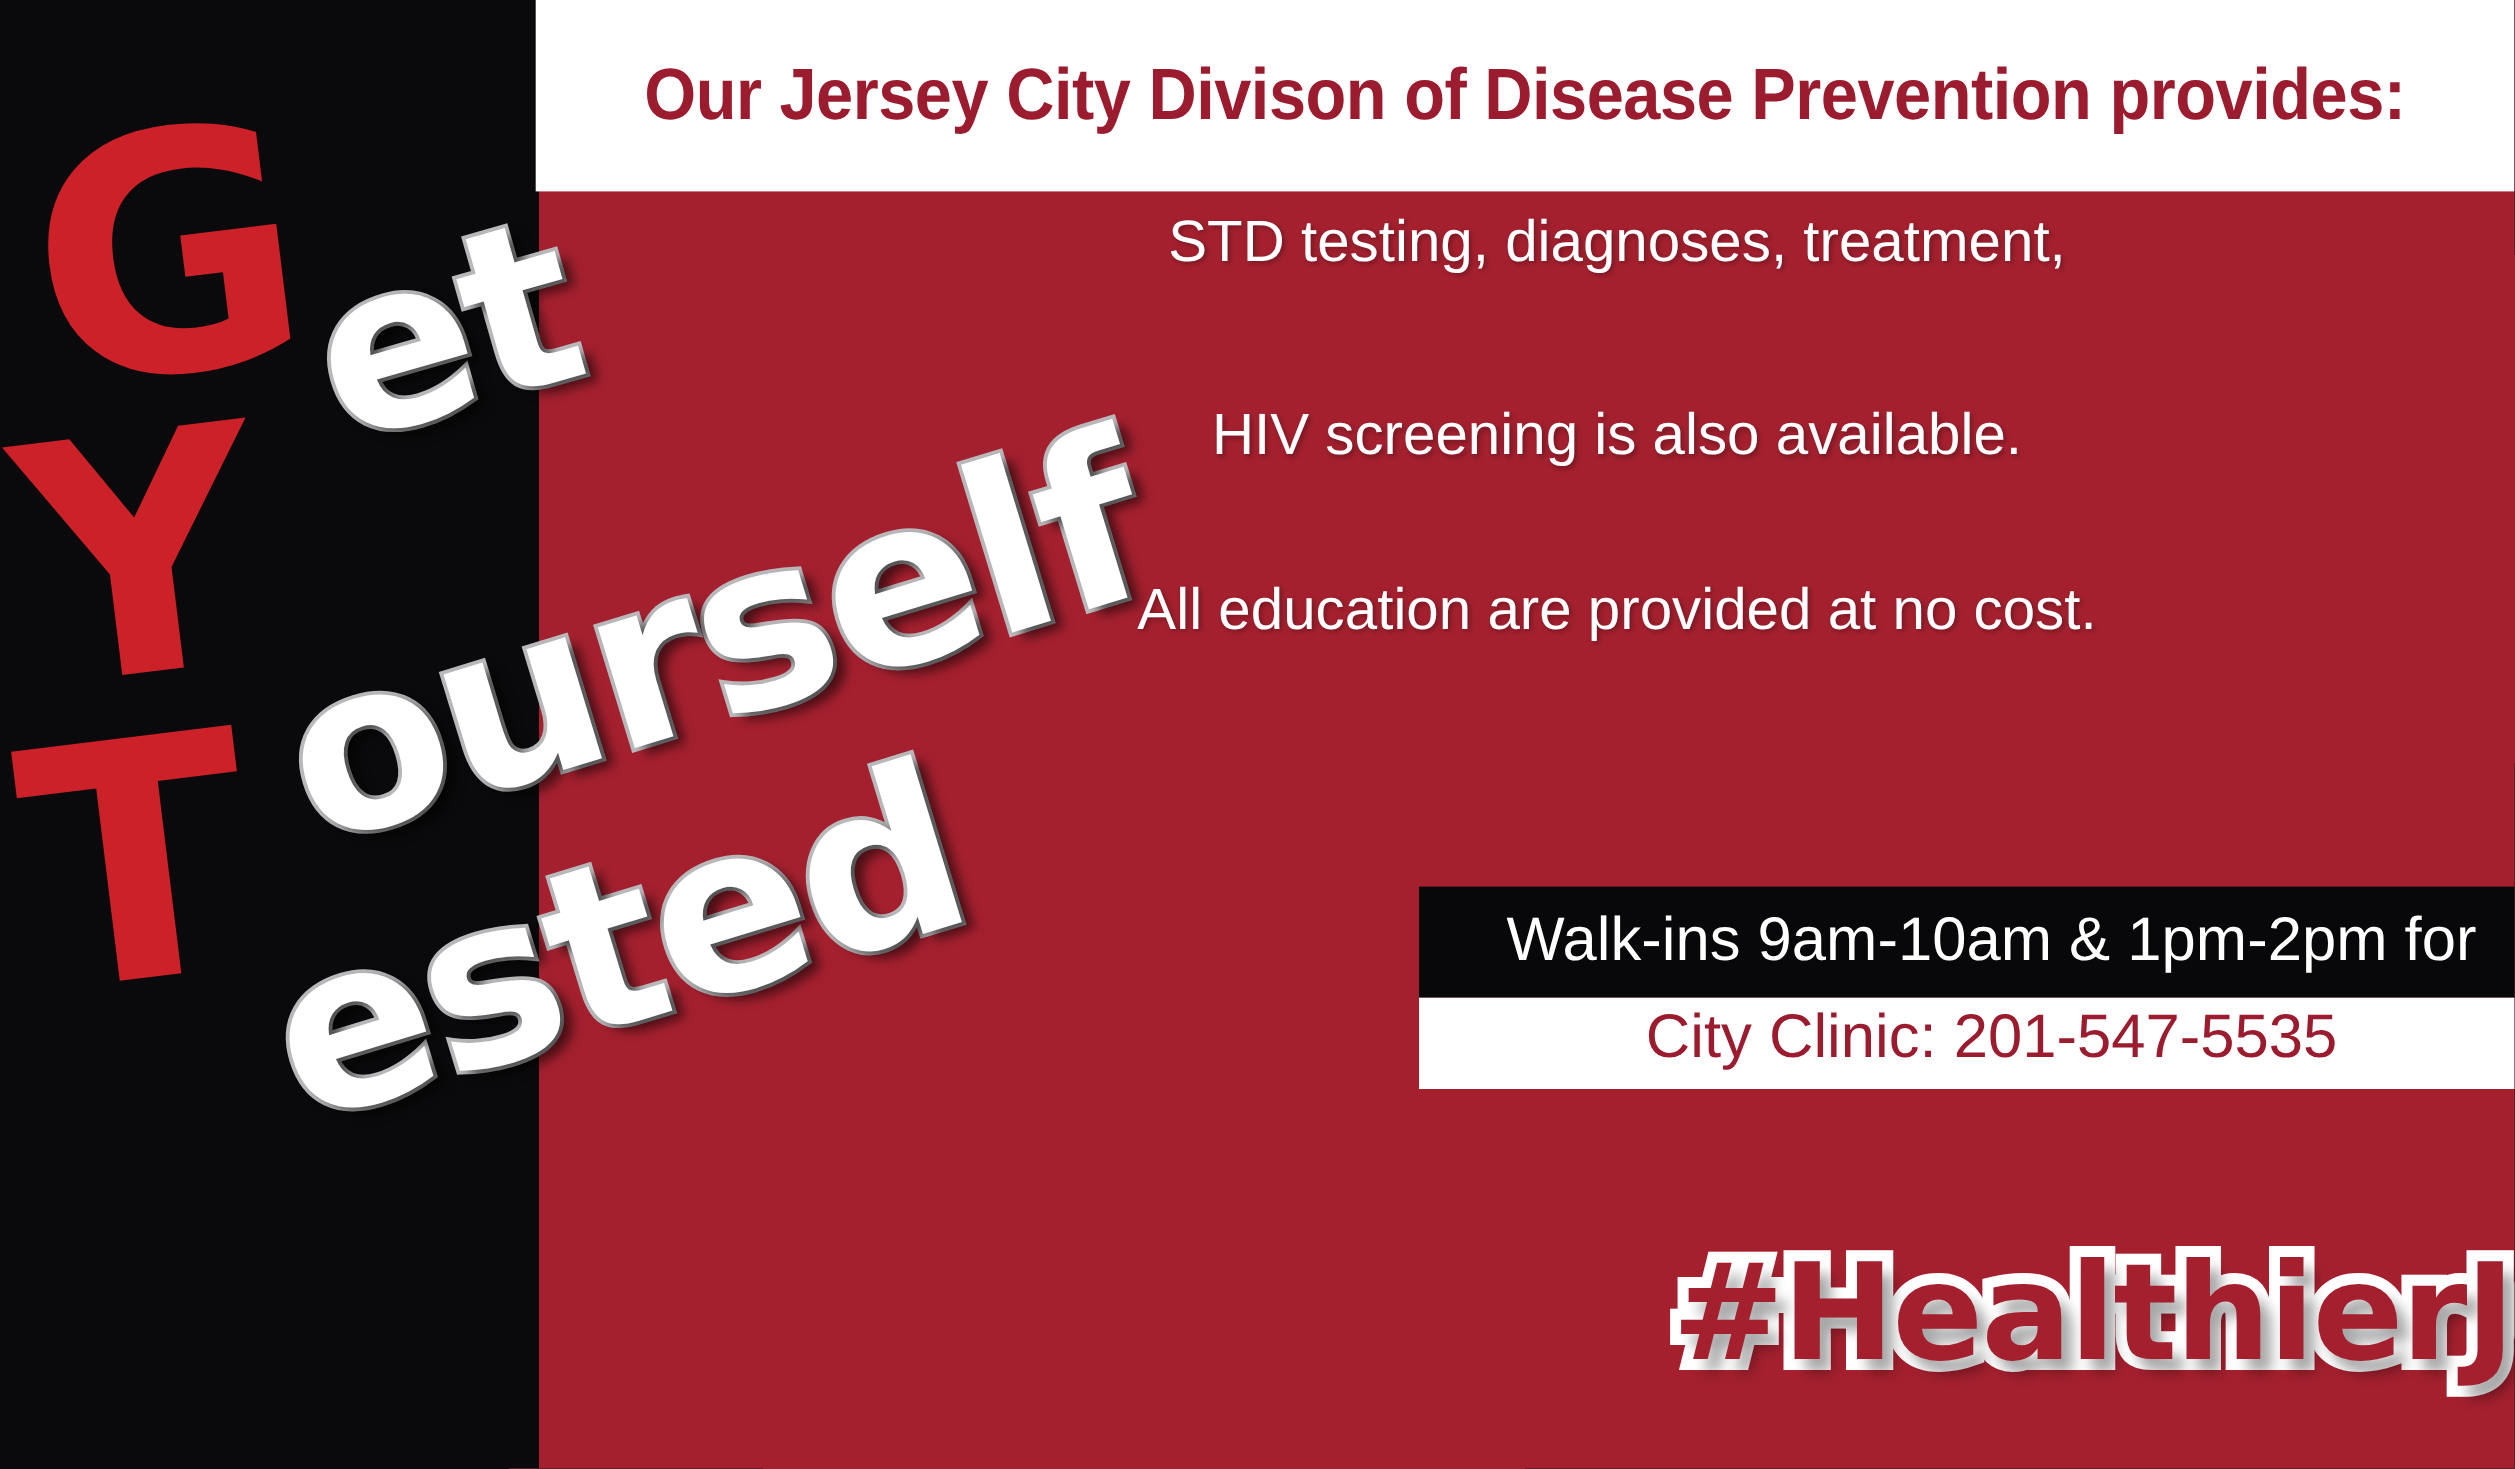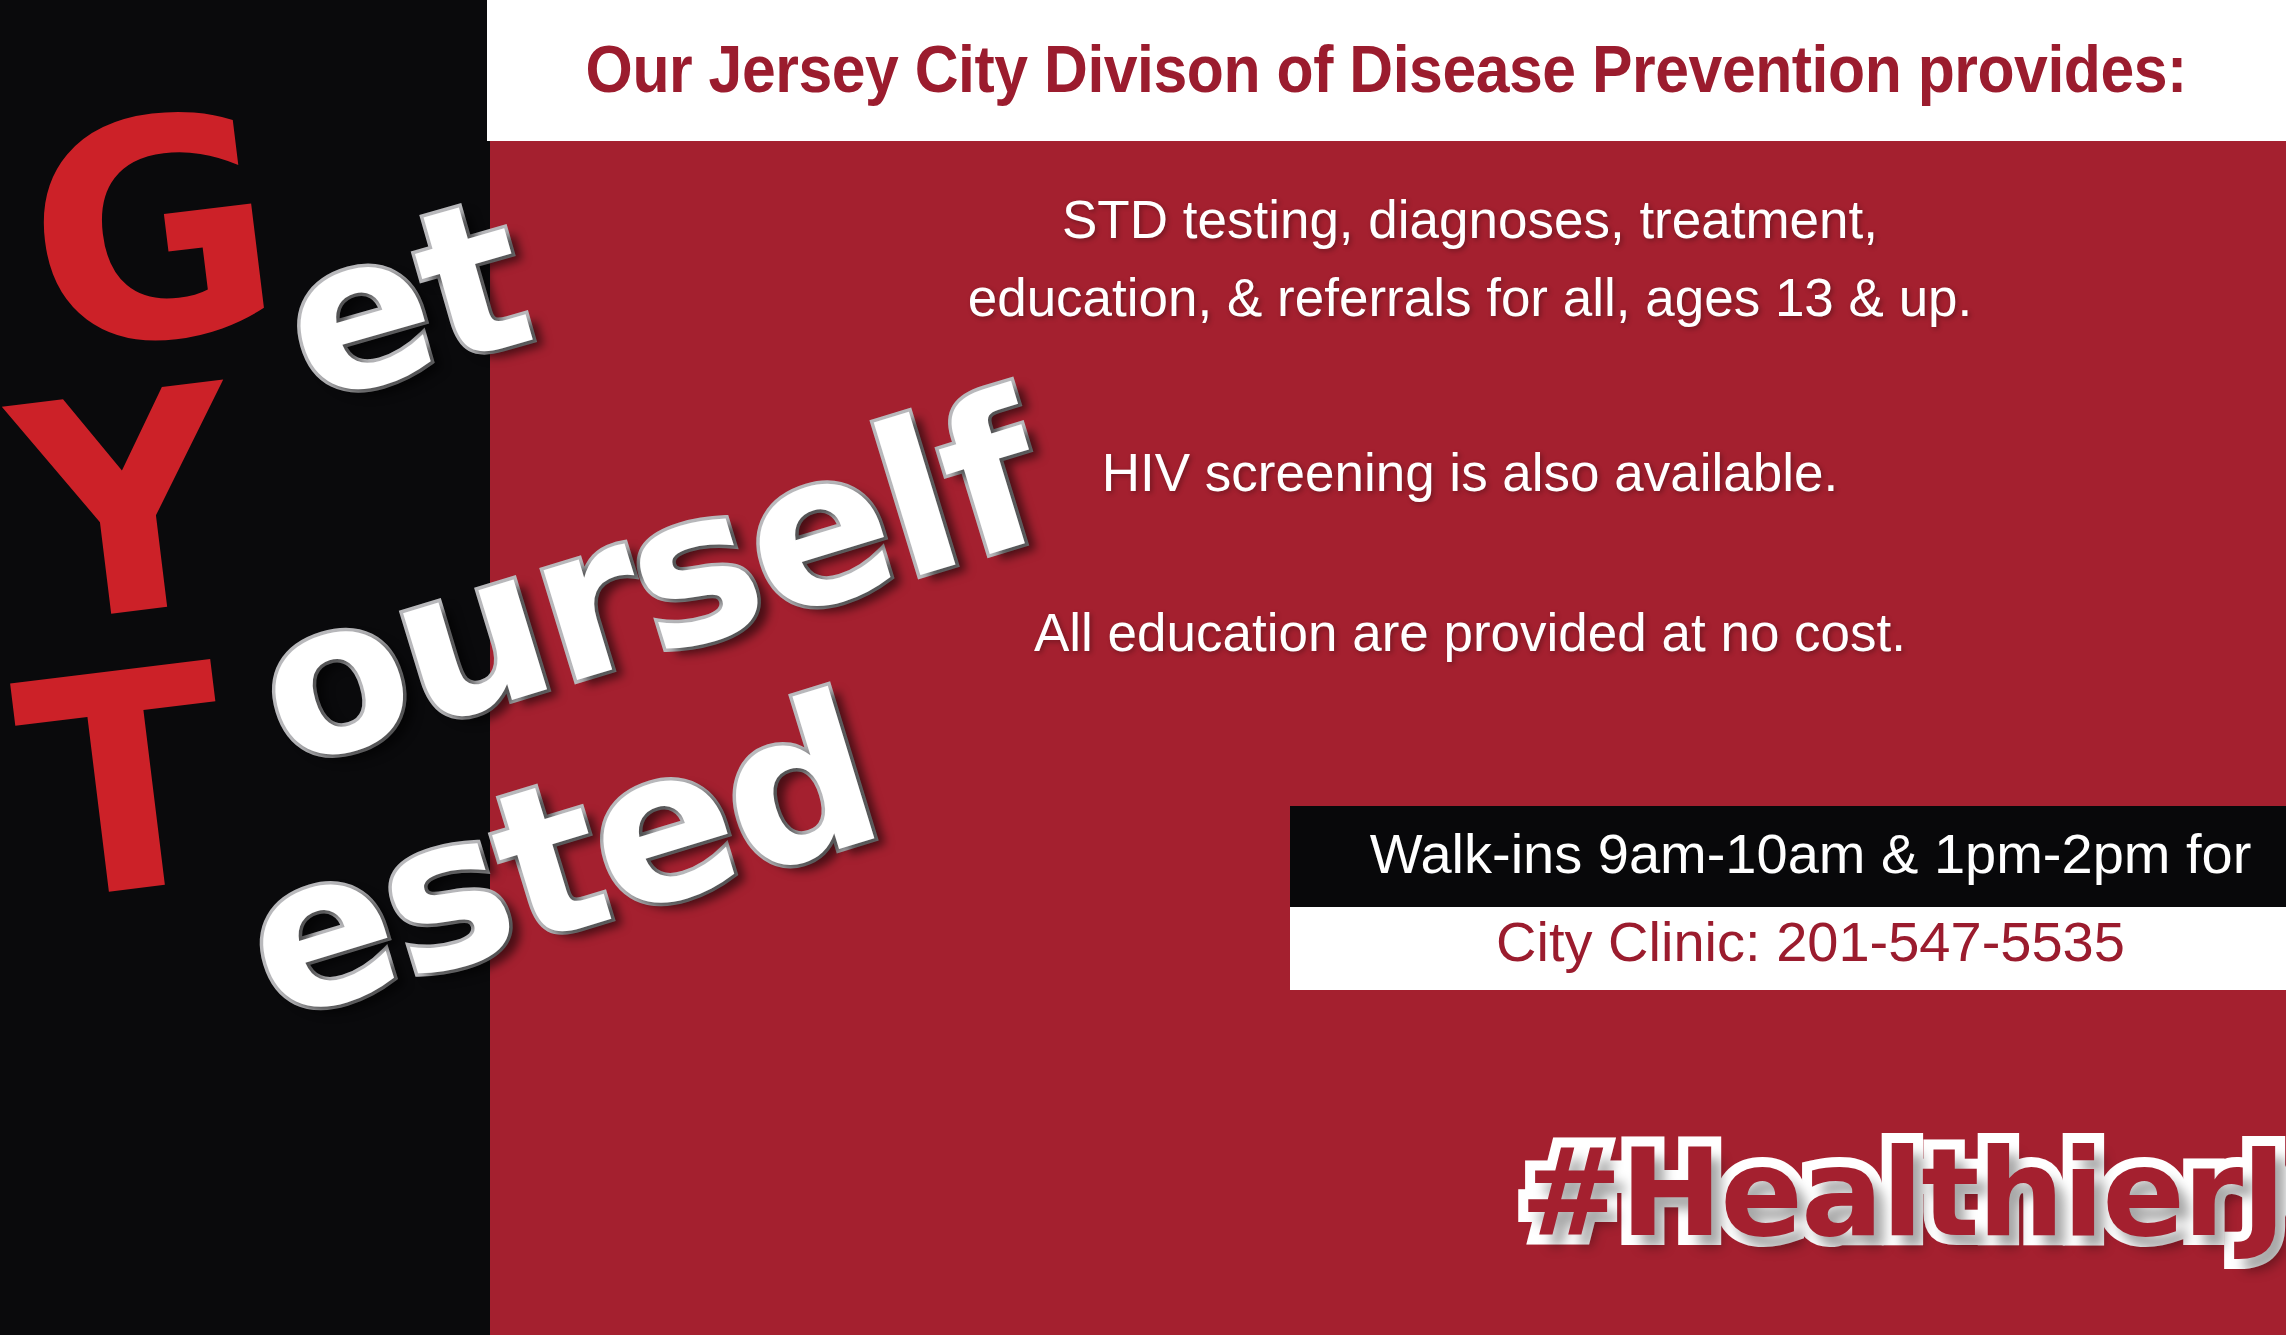--- a/index.html
+++ b/index.html
@@ -12,21 +12,21 @@
     font-family:"Liberation Sans", sans-serif;
     -webkit-font-smoothing:antialiased;
   }
   
   .black-panel{
     position:absolute;left:0;top:0;width:490px;height:1335px;
     background:#0A0A0C;
   }
   
   .header-strip{
-    position:absolute;left:487px;top:0;width:1799px;height:141px;
+    position:absolute;left:487px;top:0;width:1799px;height:174px;
     background:#FFFFFF;
     display:flex;align-items:center;justify-content:center;
   }
   .header-text{
     color:#9B1C2E;
     font-size:66px;
     font-weight:bold;
     font-family:"Liberation Sans Narrow","Liberation Sans", sans-serif;
     letter-spacing:-0.5px;
     transform:scaleX(0.92);
@@ -150,21 +150,20 @@
 
     <div class="gyt-row row-tested">
       <span class="gyt-cap">T</span>
       <span class="gyt-rest">ested</span>
     </div>
 
   </div>
 
   <div class="body-copy">
     <p>STD testing, diagnoses, treatment,</p>
-    <p>education, &amp; referrals for all, ages 13 &amp; up.</p>
     <div class="para-gap"></div>
     <p>HIV screening is also available.</p>
     <div class="para-gap-2"></div>
     <p>All education are provided at no cost.</p>
   </div>
 
   <div class="info-box">
     <div class="info-hours">
       <div>Walk-ins 9am-10am &amp; 1pm-2pm for</div>
     </div>

